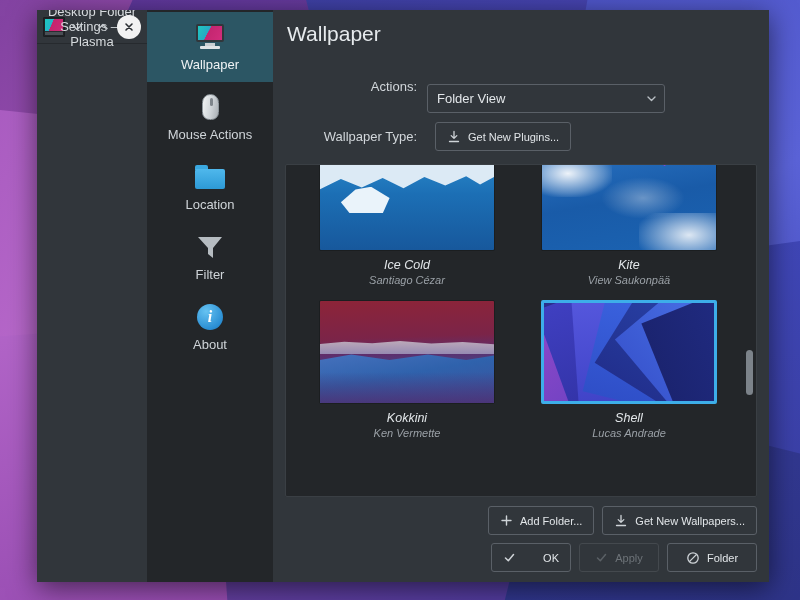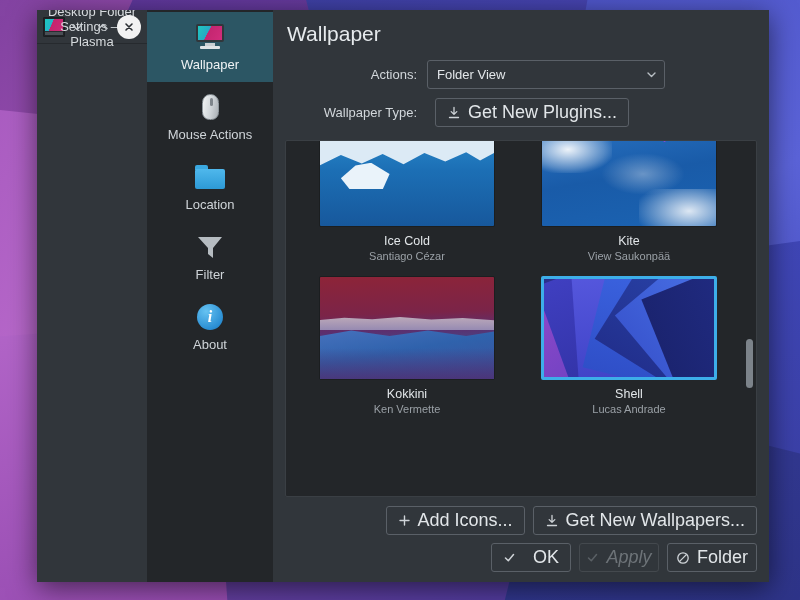--- a/index.html
+++ b/index.html
@@ -167,45 +167,45 @@
   .form-row { display: flex; align-items: center; margin-bottom: 9px; }
   .form-label { width: 142px; text-align: right; padding-right: 10px;
                 font-size: 13px; color: #d2d7db; }
   .combo {
     height: 29px; background: #31363b; border: 1px solid #5a6067; border-radius: 3px;
     display: flex; align-items: center; padding: 0 6px 0 9px;
     font-size: 13px; color: #e2e6e9;
   }
   .combo .val { flex: 1; white-space: nowrap; overflow: hidden; }
   .combo .chev { color:#b9bfc4; display:flex; margin-left:6px; }
-  .w-wide { width: 238px; }
+  .w-wide { width: 238px; margin-top: 24px; }
   .w-narrow { width: 195px; }
   .btn {
     height: 29px; background: #31363b; border: 1px solid #5a6067; border-radius: 3px;
     display: inline-flex; align-items: center; gap: 7px; padding: 0 11px;
-    font-size: 18px; color: #e2e6e9; white-space: nowrap;
+    font-size: 11px; color: #e2e6e9; white-space: nowrap;
   }
   .btn .bico { display:flex; color:#cfd4d8; }
-  .btn.disabled { color:#6d7378; border-color:#44494e;font-style:italic; }
+  .btn.disabled { color:#6d7378; border-color:#44494e; }
   .btn.disabled .bico { color:#5a6065; }
   .gap-l { margin-left: 8px; }
 
   
   #list-wrap {
     flex: 1; min-height: 0; margin-top: 4px;
     background: #232629; border: 1px solid #3a3f44; border-radius: 2px;
     position: relative; overflow: hidden;
   }
   #grid {
     position:absolute; left:0; right:0; top:-32px;
     display: grid; grid-template-columns: 1fr 1fr;
     padding: 8px 20px 8px 14px;
     gap: 4px 8px;
   }
-  .wp-cell { display:flex; flex-direction:column; align-items:center; padding: 6px 0 4px; }
+  .wp-cell { display:flex; flex-direction:column; align-items:center; padding: 6px 0 4px; font-style: italic; }
   .wp-thumb {
     width: 176px; height: 104px; border-radius: 2px; overflow: hidden;
     position: relative; border: 1px solid #1b1e20;
   }
   .wp-cell.selected .wp-thumb { border: 3px solid #3daee9; }
   .wp-name { font-size: 12.5px; color: #e2e6e9; margin-top: 7px; }
   .wp-author { font-size: 11px; color: #9aa0a6; margin-top: 2px; }
 
   
   .art { position:absolute; inset:0; }
@@ -452,21 +452,21 @@
           </div>
         </div>
 
         <div class="btn-row">
           <div class="btn">
             <span class="bico">
               <svg width="13" height="13" viewBox="0 0 13 13">
                   <path d="M6.5 2 L6.5 11 M2 6.5 L11 6.5" fill="none" stroke="currentColor" stroke-width="1.4" stroke-linecap="round"></path>
                 </svg>
             </span>
-            <span>Add Icons...</span>
+            <span>Add Folder...</span>
           </div>
           <div class="btn">
             <span class="bico">
               <svg width="14" height="14" viewBox="0 0 14 14">
                 <path d="M7 1.5 L7 8 M4.2 5.6 L7 8.4 L9.8 5.6" fill="none" stroke="currentColor" stroke-width="1.3" stroke-linecap="round" stroke-linejoin="round"></path>
                 <path d="M2.5 11.5 L11.5 11.5" fill="none" stroke="currentColor" stroke-width="1.3" stroke-linecap="round"></path>
               </svg>
             </span>
             <span>Get New Wallpapers...</span>
           </div>

